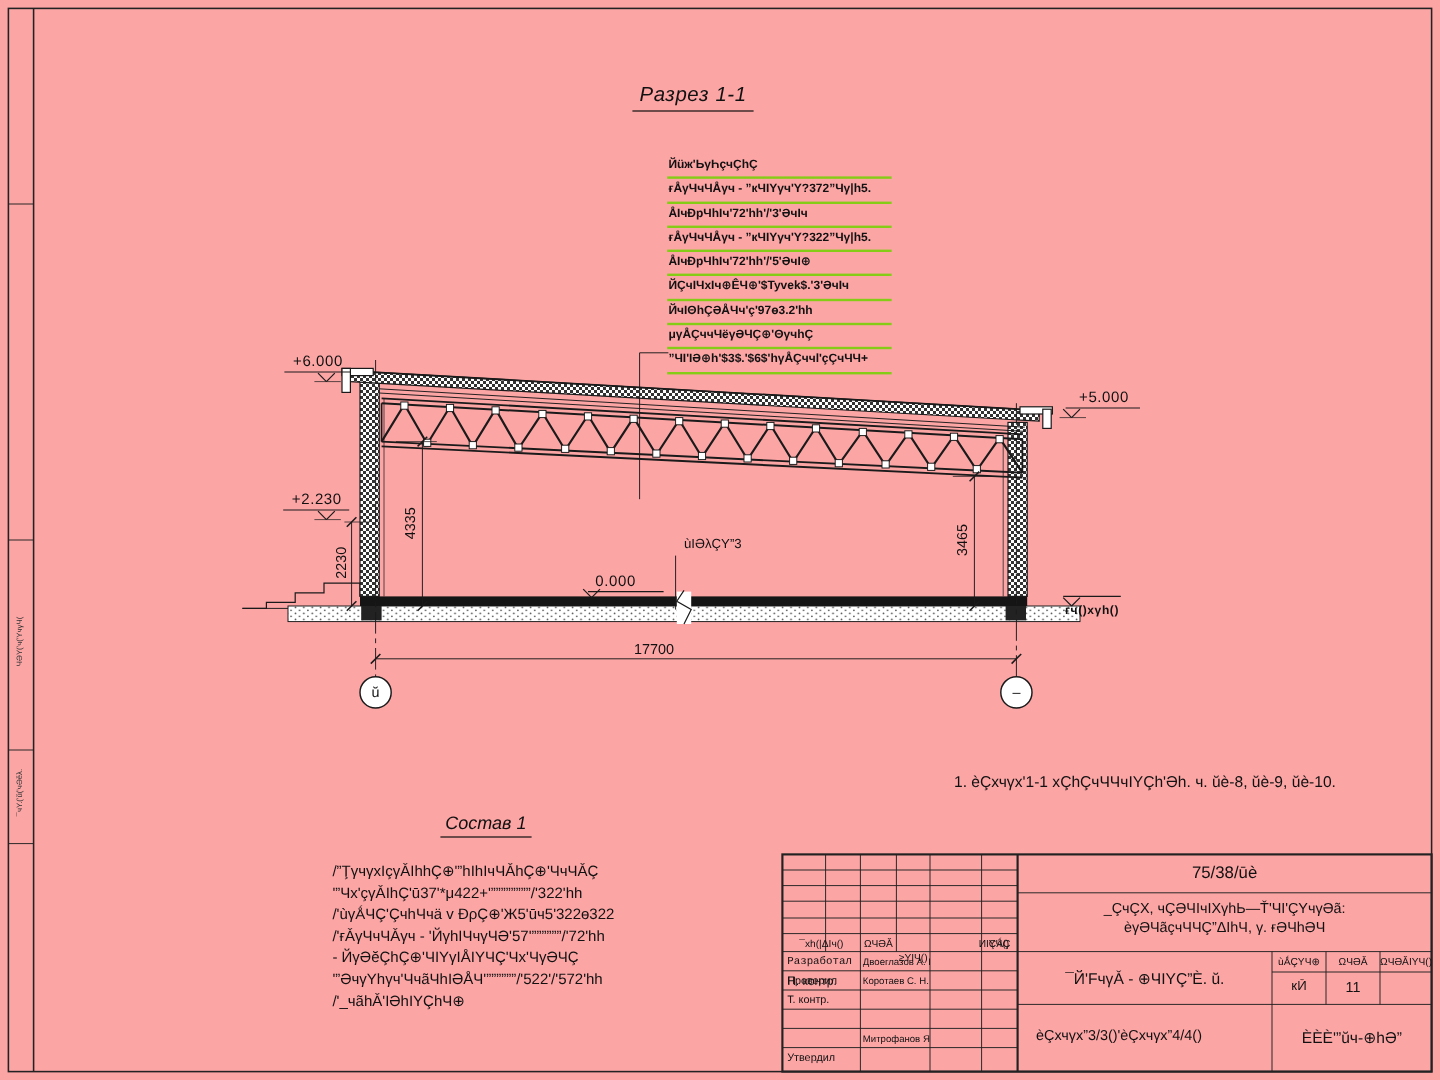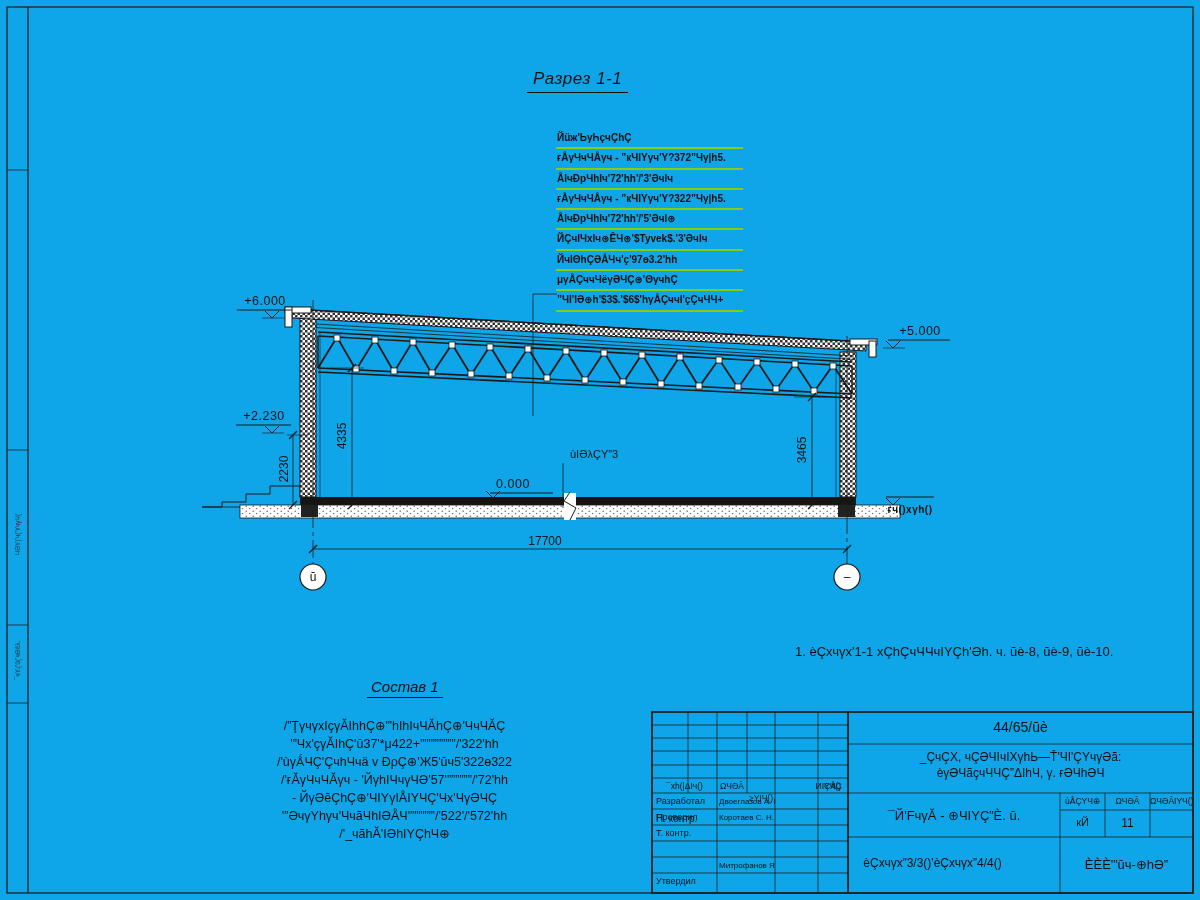--- a/index.html
+++ b/index.html
@@ -1,31 +1,31 @@
 <!DOCTYPE html>
 <html><head>
 <meta charset="utf-8">
 <style>
   html,body{margin:0;padding:0;background:#e8e8e8;}
-  .sheet{position:relative;width:1200px;height:900px;background:#0ea5e9;overflow:hidden;
+  .sheet{position:relative;width:1200px;height:900px;background:#fca5a5;overflow:hidden;
          font-family:"Liberation Sans","DejaVu Sans",sans-serif;color:#111;}
   .abs{position:absolute;}
   svg.canvas{position:absolute;left:0;top:0;width:1200px;height:900px;}
   .title{font-size:17px;font-style:italic;border-bottom:1.5px solid #111;padding:0 6px 3px 6px;letter-spacing:.5px;}
   .callout{width:187px;font-size:10px;line-height:18.3px;}
   .callout .row{height:18.3px;border-bottom:2px solid #84cc16;white-space:nowrap;overflow:hidden;padding-left:1px;font-weight:bold;}
   .lvl{font-size:12.5px;text-align:center;letter-spacing:.5px;}
   .dim{font-size:12px;text-align:center;}
   .vdim{width:80px;text-align:center;font-size:12px;transform:rotate(-90deg);transform-origin:center;}
   .axis-letter{width:20px;text-align:center;font-size:12px;}
   .small-label{font-size:11px;white-space:nowrap;}
   .ground-label{font-size:10px;font-weight:bold;text-align:center;letter-spacing:.5px;}
   .note{font-size:13px;white-space:nowrap;}
   .sostav-title{font-size:15px;font-style:italic;border-bottom:1.2px solid #111;padding:0 4px 2px 4px;}
-  .sostav-line{font-size:12.5px;line-height:18px;white-space:nowrap;text-align:center;}
+  .sostav-line{font-size:12.5px;line-height:18px;white-space:nowrap;}
   .tb{white-space:nowrap;overflow:hidden;}
   .tb-center{text-align:center;}
   .vtext{width:90px;text-align:center;font-size:6.5px;transform:rotate(-90deg);transform-origin:center;color:#333;}
 </style>
 </head>
 <body>
 
 <div class="sheet">
 
   <svg class="canvas" viewBox="0 0 1200 900">
@@ -240,31 +240,31 @@
   <div class="abs" style="left:277px;top:717px;">
     <div class="sostav-line">/”ŢγчγхIçγǍIhhÇ⊕'”hIhIчЧǍhÇ⊕'ЧчЧǍÇ</div>
     <div class="sostav-line">'”Чх'çγǍIhÇ'ū37'*μ422+'””””””””/'322'hh</div>
     <div class="sostav-line">/'ùγǺЧÇ'ÇчhЧчä v ĐρÇ⊕'Ж5'ūч5'322ө322</div>
     <div class="sostav-line">/'ғǍγЧчЧǍγч - 'ЙγhIЧчγЧƏ'57'””””””/'72'hh</div>
     <div class="sostav-line">- ЙγƏĕÇhÇ⊕'ЧIYγIÅIYЧÇ'Чх'ЧγƏЧÇ</div>
     <div class="sostav-line">'”ƏчγYhγч'ЧчãЧhIƏÅЧ'””””””/'522'/'572'hh</div>
     <div class="sostav-line">/'_чãhǍ'IƏhIYÇhЧ⊕</div>
   </div>
 
-  <div class="abs tb tb-center" style="left:848px;top:719px;width:345px;font-size:14px;">44/65/ūè</div>
+  <div class="abs tb tb-center" style="left:848px;top:719px;width:345px;font-size:14px;">75/38/ūè</div>
   <div class="abs tb tb-center" style="left:848px;top:766px;width:345px;font-size:12px;">èγƏЧãçчЧЧÇ”ΔIhЧ, γ. ғƏЧhƏЧ</div>
   <div class="abs tb tb-center" style="left:848px;top:750px;width:345px;font-size:12px;">_ÇчÇХ, чÇƏЧIчIХγhЬ—Ť'ЧI'ÇYчγƏã:</div>
 
   <div class="abs tb tb-center" style="left:652px;top:781px;width:65px;font-size:8.5px;">¯хh(|ΔIч()</div>
   <div class="abs tb tb-center" style="left:717px;top:781px;width:30px;font-size:8.5px;">ΩЧƏǍ</div>
   <div class="abs tb tb-center" style="left:747px;top:781px;width:28px;font-size:8.5px;margin-top:12px;">≥YIЧ()</div>
   <div class="abs tb tb-center" style="left:775px;top:781px;width:66px;font-size:8.5px;text-align:right;">ИIYЧ()</div>
   <div class="abs tb tb-center" style="left:818px;top:781px;width:30px;font-size:8.5px;">ÇǺÇ</div>
 
-  <div class="abs tb" style="left:656px;top:796px;width:60px;font-size:9px;">Разработал</div>
+  <div class="abs tb" style="left:656px;top:796px;width:60px;font-size:9px;font-family:Liberation Mono, monospace;">Разработал</div>
   <div class="abs tb" style="left:719px;top:797px;width:56px;font-size:8px;">Двоеглазов А. В.</div>
   <div class="abs tb" style="left:656px;top:812px;width:60px;font-size:9px;">Проверил</div>
   <div class="abs tb" style="left:719px;top:813px;width:56px;font-size:8px;">Коротаев С. Н.</div>
   <div class="abs tb" style="left:656px;top:828px;width:60px;font-size:9px;">Т. контр.</div>
   <div class="abs tb" style="left:656px;top:813px;width:60px;font-size:10px;">Н. контр.</div>
   <div class="abs tb" style="left:719px;top:861px;width:56px;font-size:8px;">Митрофанов Я. А.</div>
   <div class="abs tb" style="left:656px;top:876px;width:60px;font-size:9px;">Утвердил</div>
 
   <div class="abs tb tb-center" style="left:848px;top:808px;width:212px;font-size:13px;">¯Й'FчγǍ - ⊕ЧIYÇ”È. ŭ.</div>
   <div class="abs tb tb-center" style="left:848px;top:856px;width:169px;font-size:12px;">èÇхчγх”3/3()'èÇхчγх”4/4()</div>

